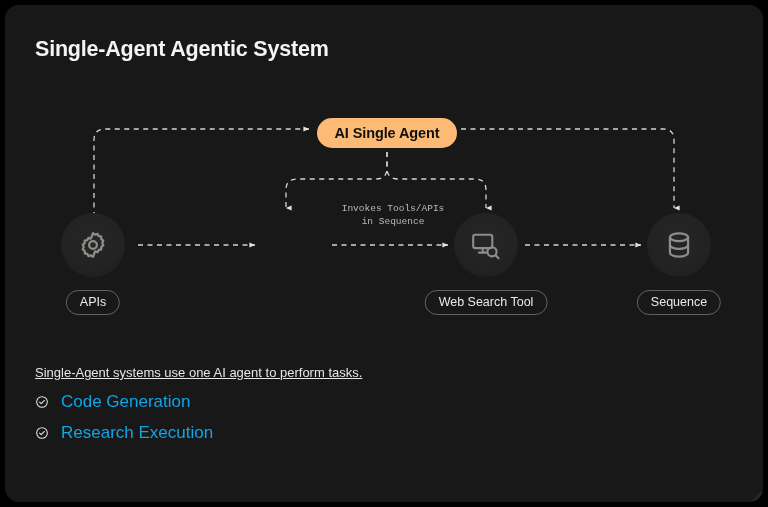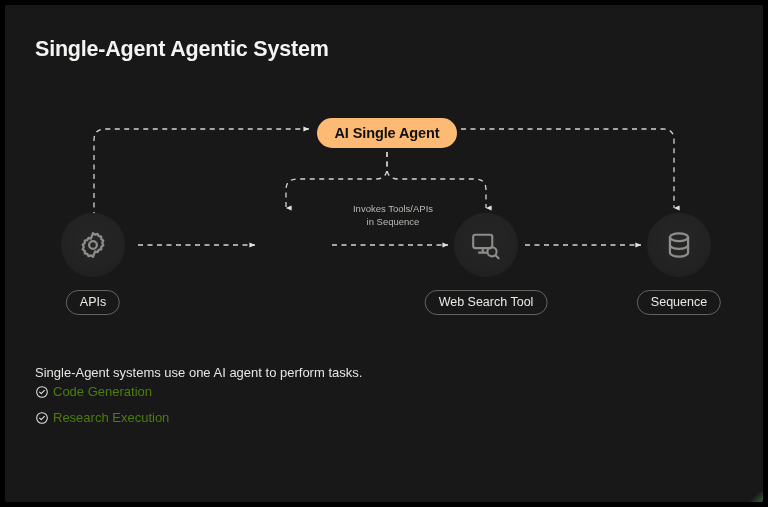--- a/index.html
+++ b/index.html
@@ -21,21 +21,21 @@
     height: 507px;
     background: #000000;
   }
   .card {
     position: absolute;
     left: 5px;
     top: 5px;
     width: 758px;
     height: 497px;
     background: #181818;
-    border-radius: 2px;
+    border-radius: 14px;
     overflow: hidden;
   }
   .corner-accent {
     position: absolute;
     right: 0;
     bottom: 0;
     width: 14px;
     height: 10px;
     background: linear-gradient(135deg, rgba(24,24,24,0) 40%, #3d6b42 100%);
     opacity: .85;
@@ -90,20 +90,21 @@
   
   .invoke-caption {
     position: absolute;
     left: 318px;
     top: 197px;
     width: 140px;
     text-align: center;
     color: #b9b9b5;
     font-size: 9.5px;
     line-height: 13px;
+    font-family: Liberation Mono, monospace;
   }
 
   
   .node {
     position: absolute;
     width: 64px;
     height: 64px;
   }
   .node-circle {
     position: absolute;
@@ -142,29 +143,30 @@
   
   .footer {
     position: absolute;
     left: 30px;
     top: 360px;
     width: 560px;
   }
   .footer-desc {
     color: #e6e6e3;
     font-size: 13px;
-    margin-bottom: 4px;
+    margin-bottom: 12px;
+    text-decoration: underline;
   }
   .footer-item {
     display: flex;
     align-items: center;
-    gap: 4px;
+    gap: 12px;
     margin-bottom: 11px;
-    color: #4d7c0f;
-    font-size: 13px;
+    color: #0ea5e9;
+    font-size: 17px;
   }
   .check-icon { flex: 0 0 auto; display: block; }
 </style>
 </head>
 <body>
 
 <div class="stage">
   <div class="card">
 
     <div class="title">Single-Agent Agentic System</div>

